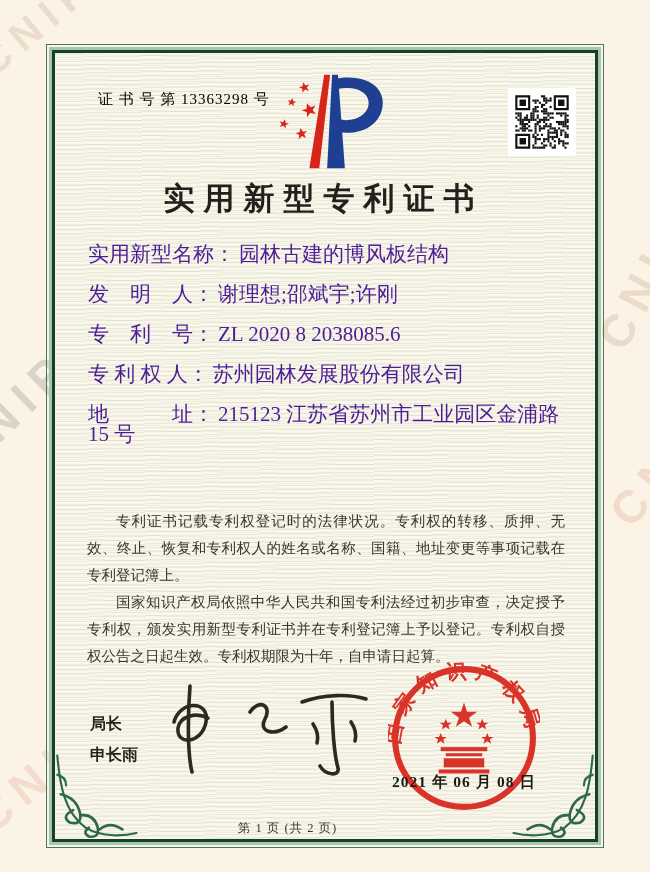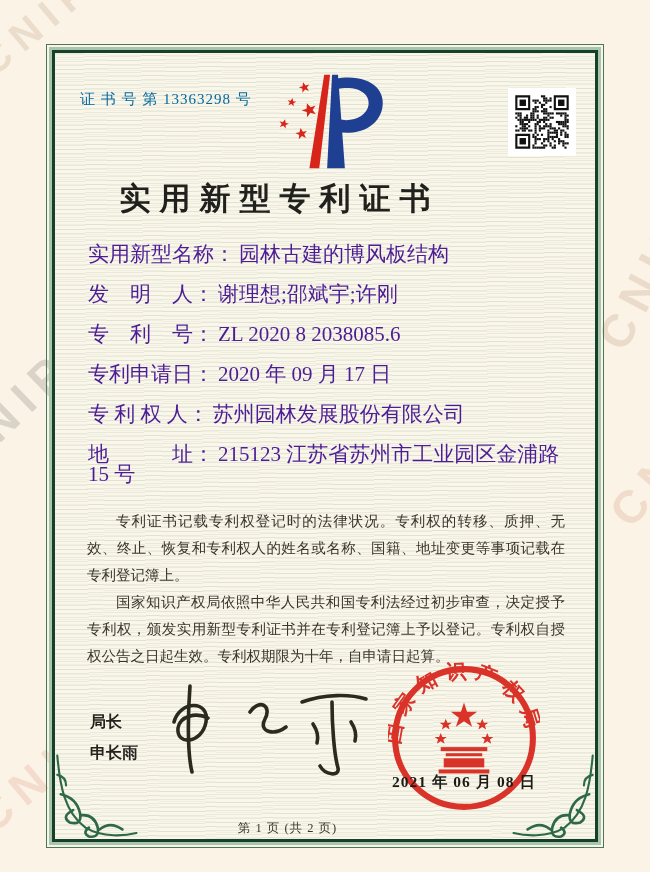--- a/index.html
+++ b/index.html
@@ -21,40 +21,40 @@
       border:1px solid #49775c;box-sizing:border-box;padding:2px;}
   .frame-mid{width:100%;height:100%;border:3px solid #a9c5ae;box-sizing:border-box;}
   .frame-inner{width:100%;height:100%;border:3px solid #15412b;box-sizing:border-box;
       background:
         repeating-linear-gradient(179deg, rgba(138,168,142,0.16) 0 1px, rgba(0,0,0,0) 1px 4px),
         repeating-linear-gradient(181deg, rgba(138,168,142,0.10) 0 1px, rgba(0,0,0,0) 1px 5px),
         #faf6ea;}
 
   .content{position:absolute;left:0;top:0;width:650px;height:872px;}
 
-  .cert-no{position:absolute;left:80px;top:90px;font-size:15px;color:#0369a1;letter-spacing:1px;}
+  .cert-no{position:absolute;left:98px;top:90px;font-size:15px;color:#000000;letter-spacing:1px;}
 
   .logo{position:absolute;left:272px;top:72px;width:128px;height:100px;}
   .qr{position:absolute;left:508px;top:88px;width:68px;height:68px;background:#fff;padding:3px;box-sizing:border-box;}
   .qr svg{width:100%;height:100%;display:block;}
 
   .title{position:absolute;left:0;top:178px;width:550px;text-align:center;
-      font-size:31px;font-weight:600;color:#21201c;letter-spacing:9px;text-indent:9px;}
+      font-size:31px;font-weight:600;color:#21201c;letter-spacing:9px;text-indent:9px;padding-left:44px;}
 
   .fields{position:absolute;left:88px;top:244px;width:490px;font-size:21px;color:#4c1d95;}
   .field-row{height:40px;line-height:20px;}
   .field-row .val{margin-left:4px;}
   .grant-row{height:24px;}
   .grant-no{margin-left:58px;}
 
   .paras{position:absolute;left:87px;top:508px;width:478px;font-size:14.5px;
       line-height:27px;color:#3a352c;text-align:justify;}
   .paras p{margin:0;text-indent:2em;}
 
-  .signer{position:absolute;left:90px;top:708px;font-family:Liberation Mono, monospace;
+  .signer{position:absolute;left:90px;top:708px;font-family:Liberation Sans, sans-serif;
       font-weight:bold;font-size:16px;color:#26241f;line-height:31px;}
   .signature{position:absolute;left:150px;top:672px;width:230px;height:115px;}
 
   .seal{position:absolute;left:388px;top:662px;width:152px;height:152px;opacity:0.93;}
   .seal-date{position:absolute;left:388px;top:772px;width:152px;text-align:center;
       font-size:15.5px;font-weight:600;color:#1d1b16;letter-spacing:1px;}
 
   .flourish{position:absolute;width:88px;height:88px;}
   .flourish.bl{left:52px;top:752px;}
   .flourish.br{left:510px;top:752px;transform:scaleX(-1);}
@@ -332,23 +332,20 @@
       <div class="field-row">
         <span class="lbl">实用新型名称：</span><span class="val">园林古建的博风板结构</span>
       </div>
       <div class="field-row">
         <span class="lbl">发　明　人：</span><span class="val">谢理想;邵斌宇;许刚</span>
       </div>
       <div class="field-row">
         <span class="lbl">专　利　号：</span><span class="val">ZL 2020 8 2038085.6</span>
       </div>
       <div class="field-row">
-        <span class="lbl">专利申请日：</span><span class="val">2020 年 09 月 17 日</span>
-      </div>
-      <div class="field-row">
         <span class="lbl">专 利 权 人：</span><span class="val">苏州园林发展股份有限公司</span>
       </div>
       <div class="field-row">
         <span class="lbl">地　　　址：</span><span class="val">215123 江苏省苏州市工业园区金浦路 15 号</span>
       </div>
     </div>
 
     <div class="paras">
       <p>专利证书记载专利权登记时的法律状况。专利权的转移、质押、无效、终止、恢复和专利权人的姓名或名称、国籍、地址变更等事项记载在专利登记簿上。</p>
       <p>国家知识产权局依照中华人民共和国专利法经过初步审查，决定授予专利权，颁发实用新型专利证书并在专利登记簿上予以登记。专利权自授权公告之日起生效。专利权期限为十年，自申请日起算。</p>

